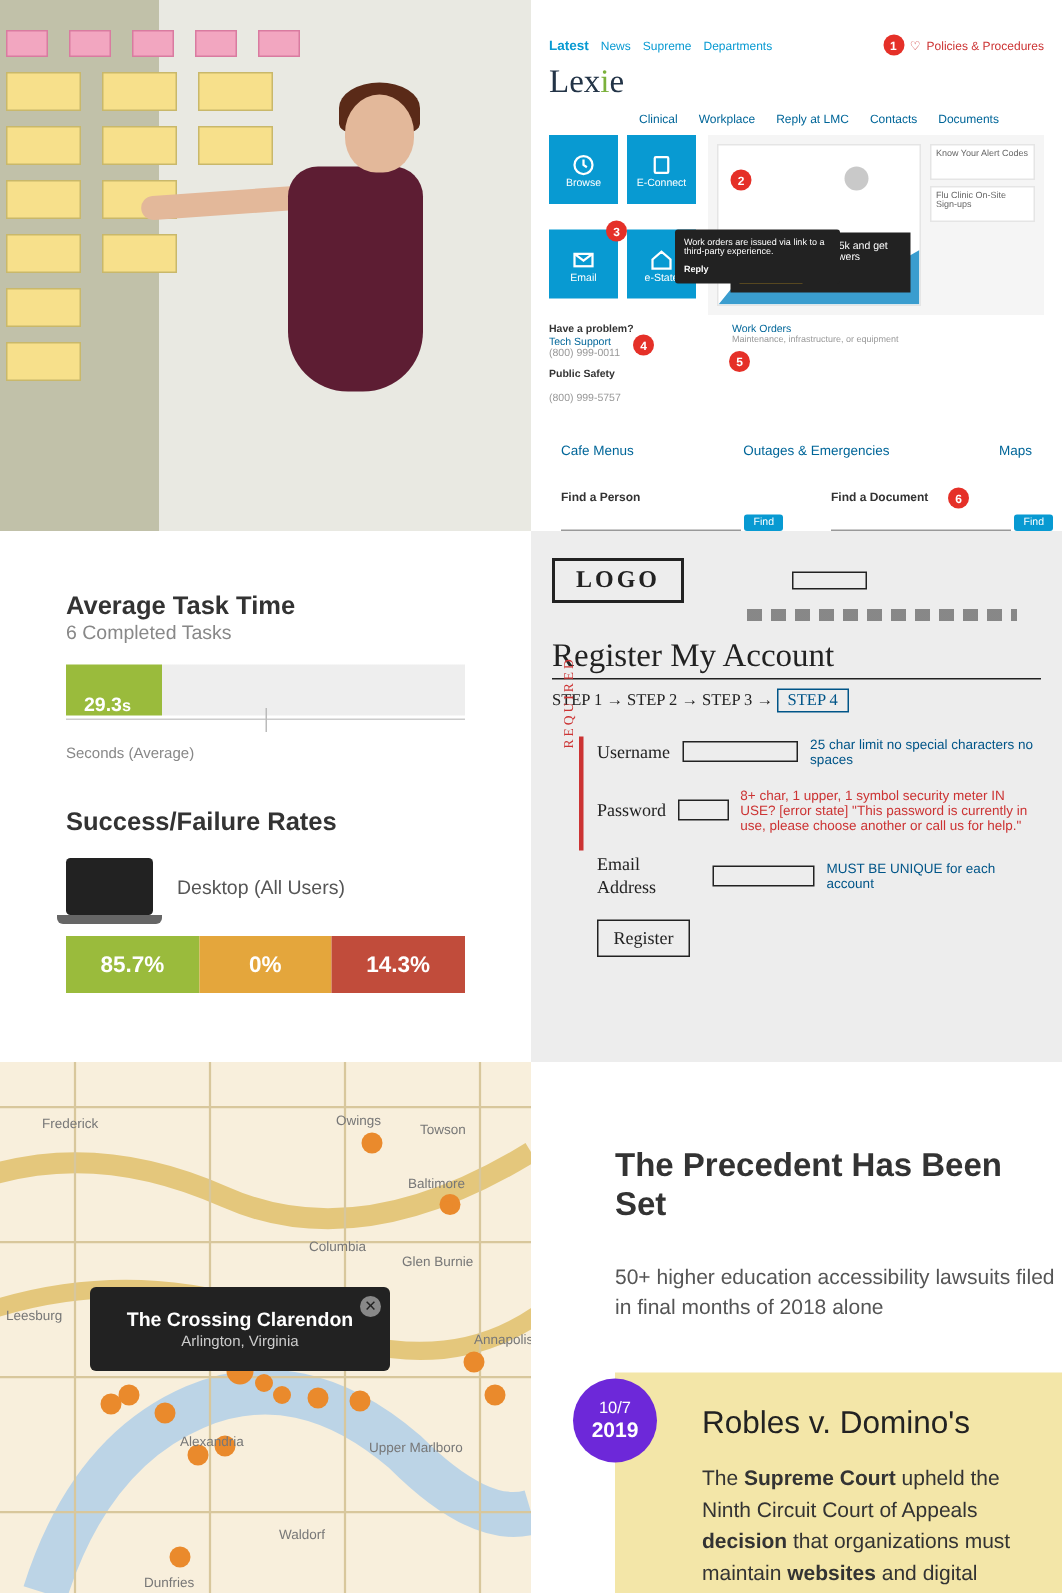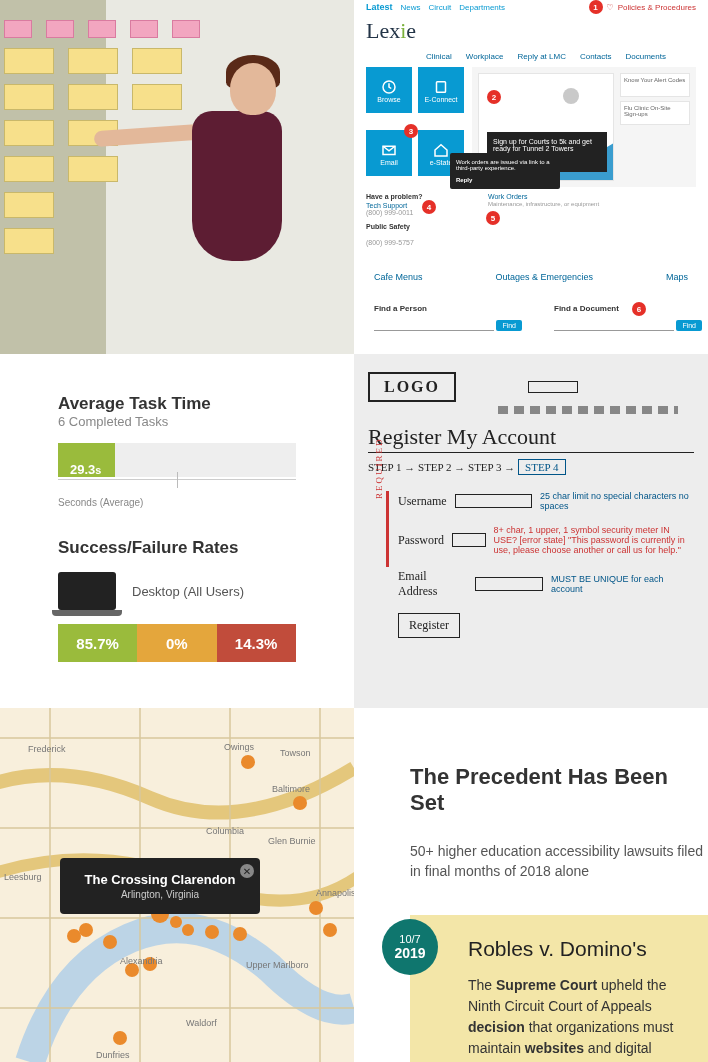--- a/index.html
+++ b/index.html
@@ -14,21 +14,21 @@
 .row{display:flex;gap:14px}
 .note{width:50px;height:26px;background:#f7e08b;border:1px solid #c9b86a}
 .note.pink{background:#f2a6c0;border-color:#d97ba0;width:28px;height:18px}
 .person{position:absolute;right:40px;top:55px;width:180px;height:280px}
 .person .head{width:46px;height:52px;border-radius:50% 50% 45% 45%;background:#e3b89a;position:absolute;top:8px;left:96px}
 .person .hair{width:54px;height:34px;border-radius:50% 50% 20% 20%;background:#5a2a18;position:absolute;top:0;left:92px}
 .person .body{width:90px;height:150px;background:#5d1d33;position:absolute;top:56px;left:58px;border-radius:20px 20px 40px 40px}
 .person .arm{width:120px;height:16px;background:#e3b89a;position:absolute;top:72px;left:-40px;transform:rotate(-4deg);border-radius:8px}
 
 
-.c2{background:#fff;font-size:9px;color:#333;padding:0 12px}
+.c2{background:#fff;font-size:9px;color:#333;padding:23px 12px}
 .topbar{display:flex;align-items:center;gap:8px;color:#089ad2}
 .topbar span{font-size:8px}
 .pp{margin-left:auto;display:flex;align-items:center;gap:4px}
 .badge{width:14px;height:14px;border-radius:50%;background:#e53028;color:#fff;display:flex;align-items:center;justify-content:center;font-size:8px;font-weight:700}
 .logo{font-family:Georgia,serif;font-size:22px;color:#233447;margin-top:4px}
 .logo .dot{color:#7bb13c}
 .nav{display:flex;gap:14px;font-size:8px;color:#069;margin:8px 0 6px 60px}
 .tile{width:46px;height:46px;background:#089ad2;color:#fff;display:flex;flex-direction:column;align-items:center;justify-content:center;font-size:7px}
 .tile svg{width:18px;height:18px;stroke:#fff;fill:none;stroke-width:2}
 .hero{margin-left:8px;flex:1;background:#f5f5f5;padding:6px;position:relative;height:120px;display:flex;gap:6px}
@@ -43,21 +43,21 @@
 .problem{font-size:7px;width:108px}
 .problem b{display:block;margin-bottom:2px}
 .tooltip{position:absolute;top:153px;left:96px;background:#222;color:#fff;font-size:6px;padding:6px;width:110px;border-radius:2px}
 .links3{display:flex;justify-content:space-between;color:#069;font-size:9px;margin:26px 8px 0}
 .finds{display:flex;gap:40px;margin:22px 8px 0;font-size:8px}
 .findbox{display:flex;flex-direction:column;gap:4px;position:relative}
 .findbox input{border:0;border-bottom:1px solid #999;width:120px;font-size:8px;padding:2px}
 .findbtn{position:absolute;right:-28px;bottom:0;background:#089ad2;color:#fff;border:0;font-size:7px;padding:2px 6px;border-radius:2px}
 
 
-.c3{padding:40px 58px;font-size:13px;color:#555}
+.c3{padding:40px 44px;font-size:13px;color:#555}
 .c3 h3{color:#333;font-size:17px;font-weight:700}
 .sub{color:#888;margin-bottom:14px}
 .bar{height:34px;background:linear-gradient(90deg,#9abb3c 0 24%,#eee 24% 100%);display:flex;align-items:flex-end;position:relative;margin-bottom:4px}
 .bar .val{color:#fff;font-weight:700;margin-left:12px;font-size:13px}
 .ticks{height:14px;border-top:1px solid #ccc;position:relative;margin-top:-2px}
 .ticks::before{content:"";position:absolute;left:50%;top:-8px;height:16px;border-left:1px solid #bbb}
 .lbl{font-size:10px;color:#888;margin-top:4px}
 .sf{margin-top:30px}
 .laptop{display:flex;align-items:center;gap:16px;margin:14px 0}
 .lapicon{width:58px;height:38px;background:#222;border-radius:3px;position:relative}
@@ -92,21 +92,21 @@
 .popup{position:absolute;top:150px;left:60px;background:#222;color:#fff;padding:14px 18px;border-radius:4px;font-size:13px;text-align:center;width:200px}
 .popup .x{position:absolute;top:6px;right:6px;width:14px;height:14px;border-radius:50%;background:#888;color:#222;font-size:10px;display:flex;align-items:center;justify-content:center}
 .popup .city{font-size:10px;color:#ccc;margin-top:2px}
 .pin{fill:#ea8a2c}
 
 
 .c6{padding:56px 0 0 56px;font-size:14px;color:#333;background:#fff}
 .c6 h2{font-size:22px;font-weight:800;margin-bottom:26px}
 .c6 .lead{color:#555;line-height:1.4;margin-bottom:34px}
 .card{background:#f3e6a8;padding:22px 22px 22px 58px;position:relative;margin-left:0px}
-.datebub{position:absolute;left:-28px;top:4px;width:56px;height:56px;border-radius:50%;background:#0f766e;color:#fff;display:flex;flex-direction:column;align-items:center;justify-content:center;font-size:11px}
+.datebub{position:absolute;left:-28px;top:4px;width:56px;height:56px;border-radius:50%;background:#6d28d9;color:#fff;display:flex;flex-direction:column;align-items:center;justify-content:center;font-size:11px}
 .datebub b{font-size:14px}
 .card h3{font-size:21px;font-weight:400;margin-bottom:14px;color:#222}
 .card p{line-height:1.5}
 .card b{font-weight:800}
 </style>
 </head>
 <body>
 
 <div class="grid">
 
@@ -150,21 +150,21 @@
         <div class="body"></div>
         <div class="hair"></div>
         <div class="head"></div>
       </div>
 </div>
 
 <div class="cell c2">
   <div class="topbar">
     <b>Latest</b>
     <span>News</span>
-    <span>Circuit</span>
+    <span>Supreme</span>
     <span>Departments</span>
     <div class="pp">
       <div class="badge">1</div>
       <span style="color:#c33">♡</span>
       <span style="color:#c33">Policies &amp; Procedures</span>
     </div>
   </div>
   <div class="logo"><span>Lex</span><span class="dot">i</span><span>e</span></div>
   <div class="nav">
     <span>Clinical</span>

